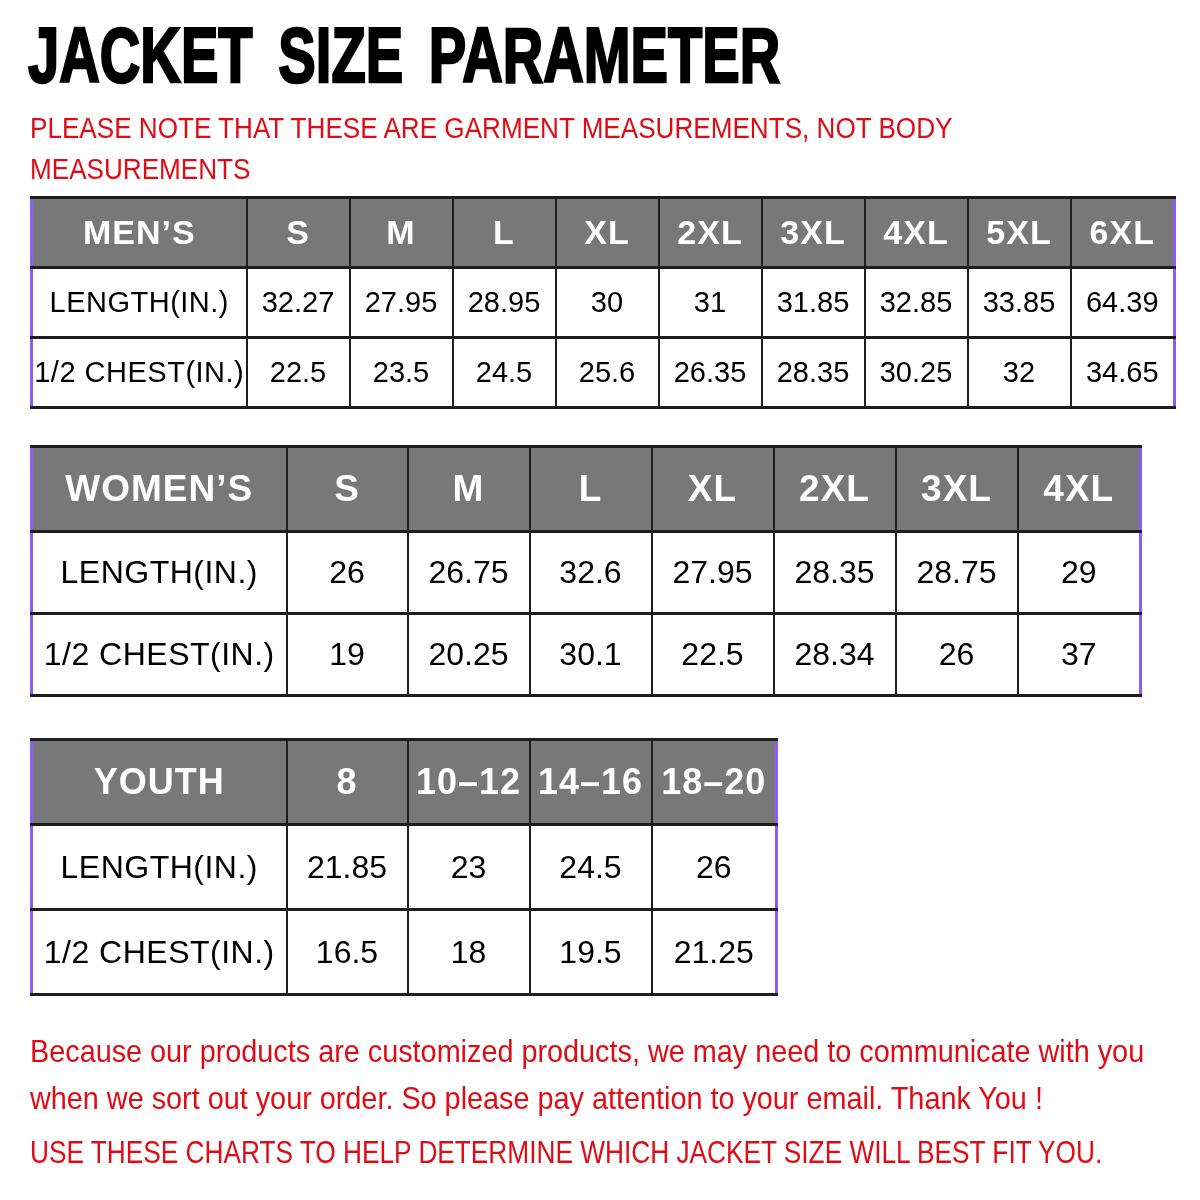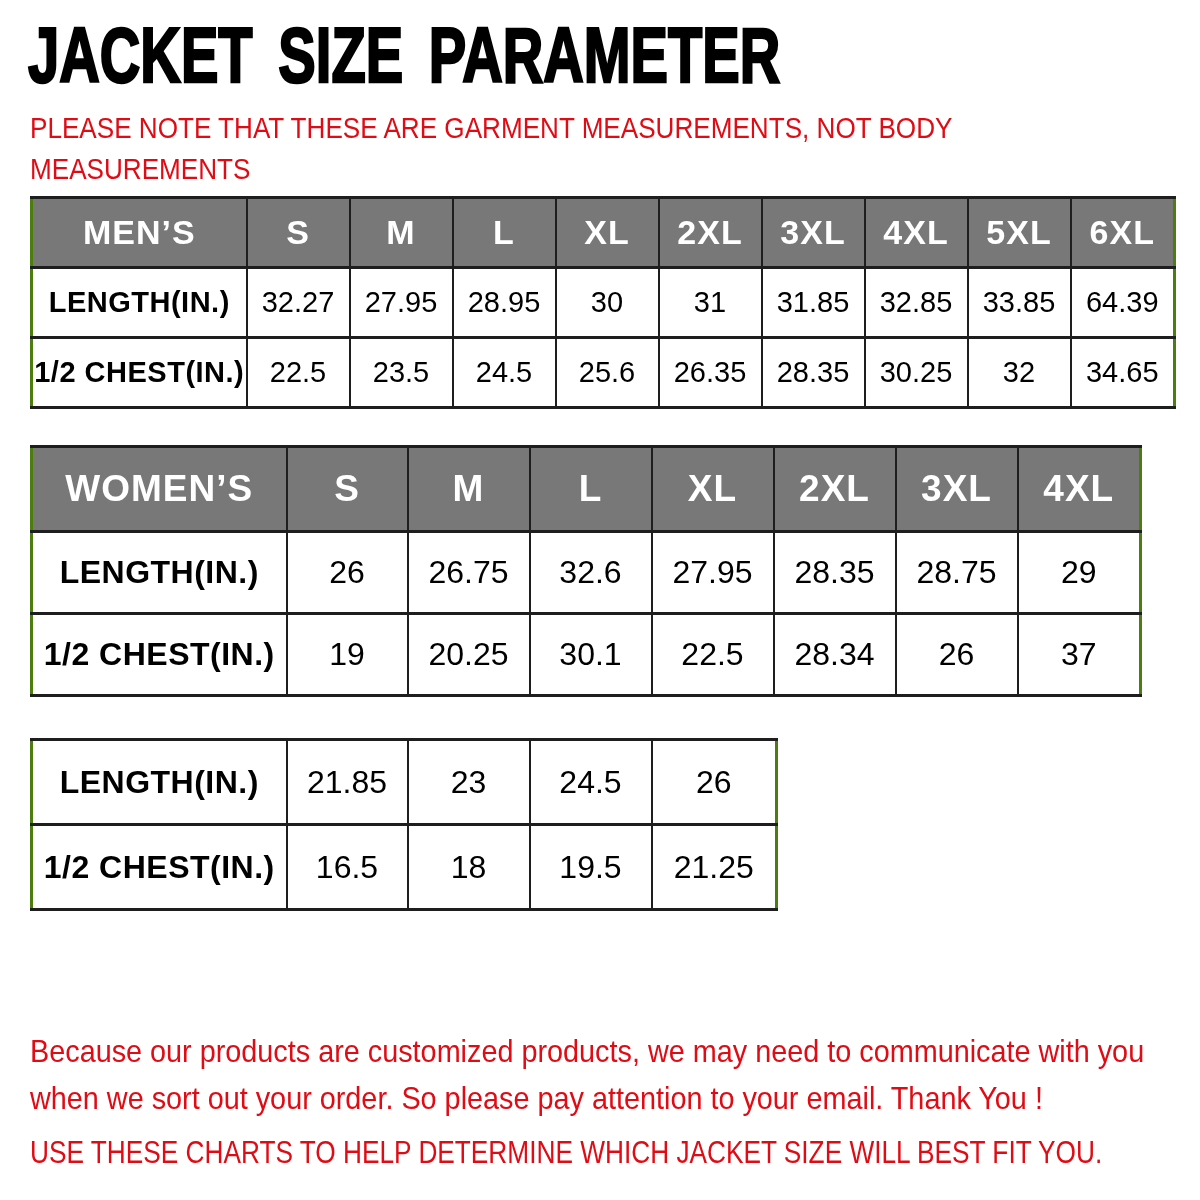--- a/index.html
+++ b/index.html
@@ -25,30 +25,30 @@
   .note{
     position:absolute;left:30px;top:108px;
     color:#e00c15;font-size:29px;line-height:41px;
     transform:scaleX(0.90);transform-origin:left top;
   }
   .note div{white-space:nowrap;}
 
   
   table.size-table{
     position:absolute;border-collapse:collapse;table-layout:fixed;
-    background:#fff;border:3px solid #4d7c0f;
+    background:#fff;border:3px solid #8b5cf6;
   }
   .size-table th,.size-table td{
     border:2px solid #1e1e1e;border-top-width:3px;border-bottom-width:3px;
     text-align:center;vertical-align:middle;padding:0;overflow:hidden;
   }
   .size-table tr.head th{
     background:#787878;color:#ffffff;font-weight:bold;letter-spacing:1px;
   }
-  .size-table td.lbl{font-weight:bold;letter-spacing:0.5px;}
+  .size-table td.lbl{font-weight:normal;letter-spacing:0.5px;}
 
   .t-mens{left:30px;top:196px;width:1143px;}
   .t-mens tr{height:70px;}
   .t-mens tr.head th{font-size:34px;}
   .t-mens td{font-size:29px;}
 
   .t-womens{left:30px;top:445px;width:1107px;}
   .t-womens tr.head{height:85px;margin-top:10px;}
   .t-womens tr.data{height:82px;}
   .t-womens tr.head th{font-size:37px;}
@@ -185,20 +185,27 @@
 
   <table class="size-table t-youth">
     <colgroup>
       <col style="width:255px">
         <col style="width:121px">
         <col style="width:122px">
       <col style="width:122px">
         <col style="width:125px">
     </colgroup>
     <tbody>
+      <tr class="head">
+        <th>YOUTH</th>
+        <th>8</th>
+        <th>10–12</th>
+        <th>14–16</th>
+        <th>18–20</th>
+      </tr>
       <tr class="data">
         <td class="lbl">LENGTH(IN.)</td>
         <td>21.85</td>
         <td>23</td>
         <td>24.5</td>
         <td>26</td>
       </tr>
       <tr class="data">
         <td class="lbl">1/2 CHEST(IN.)</td>
         <td>16.5</td>

